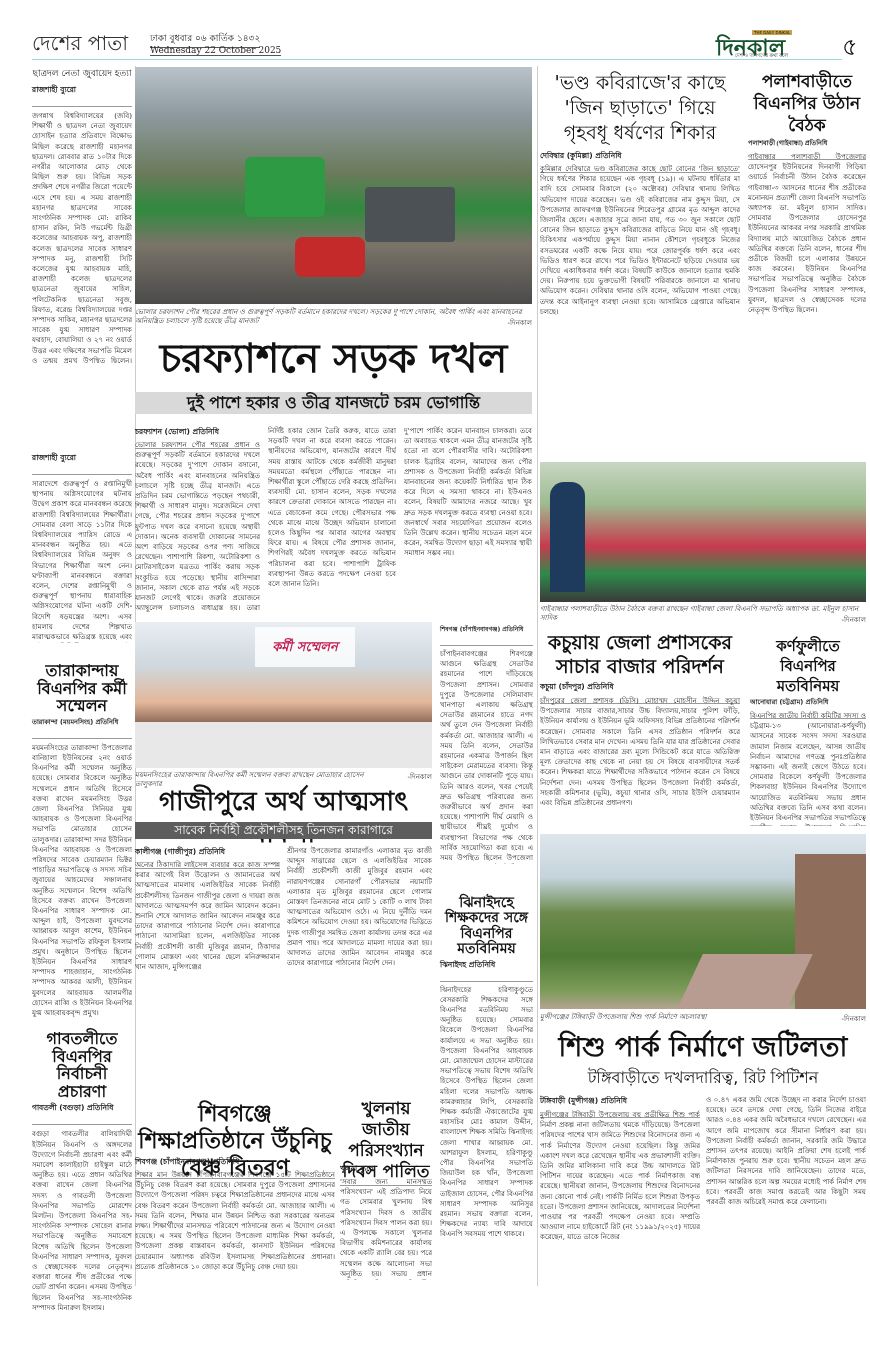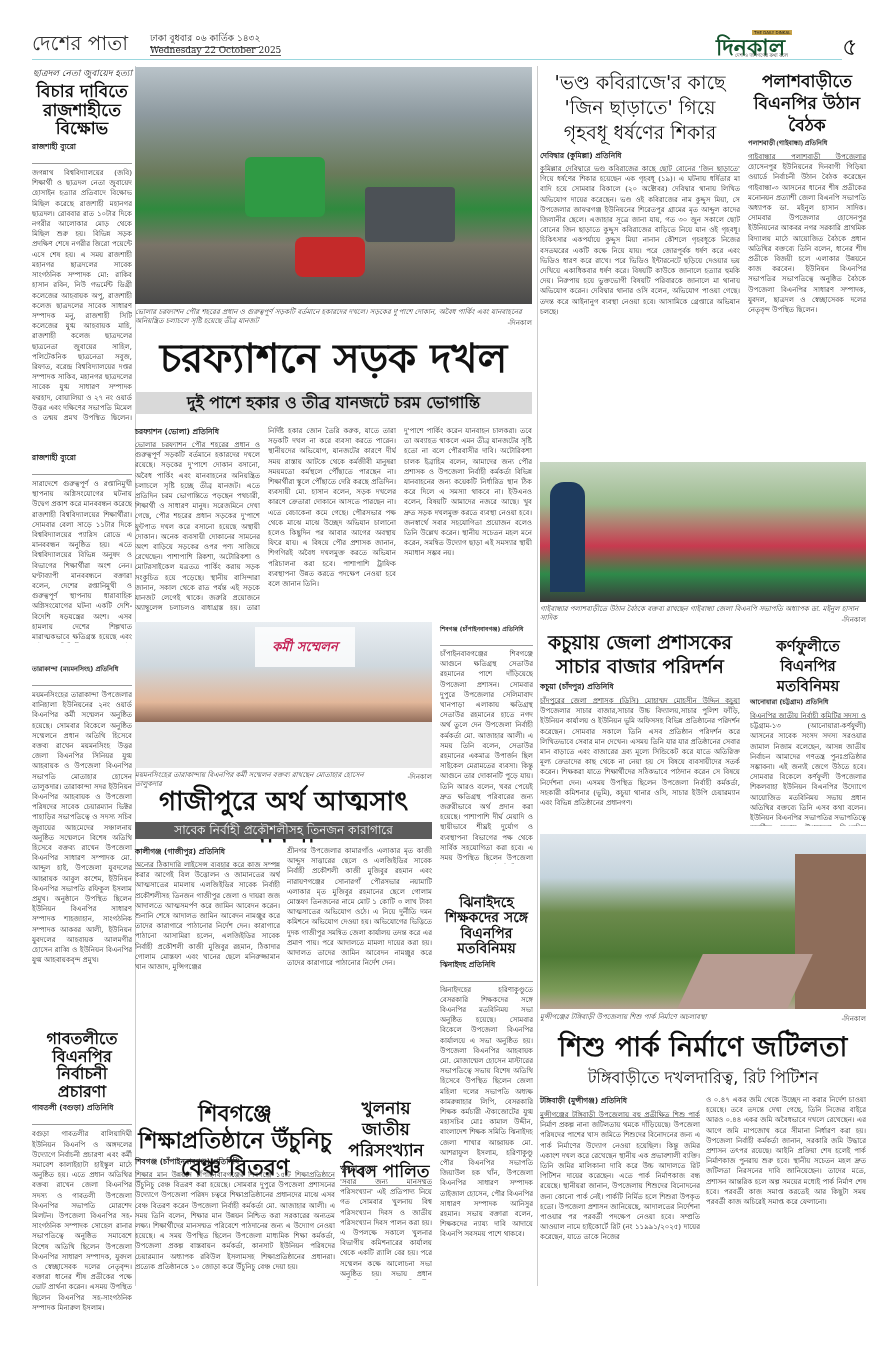--- a/index.html
+++ b/index.html
@@ -11,21 +11,21 @@
   .date-bn { left: 150px; top: 31px; font-size: 9px; color: #222; border-bottom: 1px solid #555; padding-bottom: 1px; }
   .date-en { left: 150px; top: 45px; font-size: 9px; color: #222; font-family: "DejaVu Serif", serif; border-bottom: 1px solid #555; }
   .logo { left: 716px; top: 30px; font-size: 22px; font-weight: bold; color: #14532d; }
   .logo-tag { left: 752px; top: 30px; font-size: 4px; background: #c8a34a; color: #111; padding: 0 2px; }
   .logo-sub { left: 735px; top: 52px; font-size: 5px; color: #333; }
   .page-num { left: 842px; top: 28px; font-size: 24px; color: #111; }
   .rule-top { left: 32px; top: 59px; width: 810px; height: 1px; background: #9ad7de; }
 
   .col-text { font-size: 7px; line-height: 10.2px; text-align: justify; color: #222; overflow: hidden; font-family: "DejaVu Serif", serif; }
   .byline { font-size: 7.5px; font-weight: bold; color: #222; border-bottom: 1px solid #999; padding-bottom: 10px; }
-  .kicker { font-size: 10px; color: #222; text-align: right; font-style: italic; }
+  .kicker { font-size: 10px; color: #222; text-align: center; }
   .hl { font-weight: bold; text-align: center; color: #111; line-height: 1.1; }
   .photo { background: linear-gradient(135deg, #9aa7a8 0%, #6d7476 30%, #a89a8a 55%, #4e5a55 80%, #8a8f86 100%); overflow: hidden; }
   .caption { font-size: 7px; color: #333; font-style: italic; line-height: 9px; }
   .credit { font-size: 7px; color: #333; text-align: right; }
   .subbar { background: #d9d9d9; color: #111; font-weight: bold; text-align: center; }
   .subbar-dark { background: #5d5d5d; color: #fff; text-align: center; }
   .divider-v { width: 1px; background: #ccc; }
 </style>
 </head>
 <body>
@@ -36,31 +36,31 @@
   <div class="abs date-en">Wednesday 22 October 2025</div>
   <div class="abs logo">দিনকাল</div>
   <div class="abs logo-tag">THE DAILY DINKAL</div>
   <div class="abs logo-sub">দেশ ও জনগণের কথা বলে</div>
   <div class="abs page-num">৫</div>
   <div class="abs rule-top"></div>
 </div>
 
 <div class="abs" style="left:32px; top:66px; width:100px;">
   <div class="kicker" style="font-size:9px;">ছাত্রদল নেতা জুবায়েদ হত্যা</div>
-  <div class="hl" style="font-size:17px; margin-top:1px;">বিচার দাবিতে রাজশাহীতে বিক্ষোভ</div>
   <div class="byline" style="margin-top:3px;">রাজশাহী ব্যুরো</div>
   <div class="col-text" style="height:252px; margin-top:4px;">জগন্নাথ বিশ্ববিদ্যালয়ের (জবি) শিক্ষার্থী ও ছাত্রদল নেতা জুবায়েদ হোসাইন হত্যার প্রতিবাদে বিক্ষোভ মিছিল করেছে রাজশাহী মহানগর ছাত্রদল। রোববার রাত ১০টার দিকে নগরীর আলোকার মোড় থেকে মিছিল শুরু হয়। বিভিন্ন সড়ক প্রদক্ষিণ শেষে নগরীর জিরো পয়েন্টে এসে শেষ হয়। এ সময় রাজশাহী মহানগর ছাত্রদলের সাবেক সাংগঠনিক সম্পাদক মো: রাকিব হাসান রবিন, নিউ গভর্মেন্ট ডিগ্রী কলেজের আহবায়ক অপু, রাজশাহী কলেজ ছাত্রদলের সাবেক সাধারণ সম্পাদক মনু, রাজশাহী সিটি কলেজের যুগ্ম আহবায়ক মাহি, রাজশাহী কলেজ ছাত্রদলের ছাত্রনেতা জুবায়ের সাহিল, পলিটেকনিক ছাত্রনেতা সবুজ, রিফাত, বরেন্দ্র বিশ্ববিদ্যালয়ের দপ্তর সম্পাদক সাকিব, মহানগর ছাত্রদলের সাবেক যুগ্ম সাধারণ সম্পাদক ফরহাদ, বোয়ালিয়া ও ২৭ নং ওয়ার্ড উত্তর এবং দক্ষিণের সভাপতি মিমেল ও তন্ময় প্রমুখ উপস্থিত ছিলেন। বক্তারা বলেন, পরিকল্পিতভাবে একের পর এক ছাত্রনেতাদের হত্যা করা হচ্ছে। সবশেষ জুবায়েদকে হত্যা করা হলো। এই হত্যাকাণ্ডের সাথে জড়িতদের আইনের আওতায় নিয়ে এসে বিচার না করলে তীব্র আন্দোলন গড়ে তোলা হবে।</div>
 </div>
 
 <div class="abs" style="left:32px; top:450px; width:100px;">
   <div class="byline" style="margin-top:2px;">রাজশাহী ব্যুরো</div>
   <div class="col-text" style="height:164px; margin-top:4px;">সারাদেশে গুরুত্বপূর্ণ ও রপ্তানিমুখী স্থাপনায় অগ্নিসংযোগের ঘটনায় উদ্বেগ প্রকাশ করে মানববন্ধন করেছে রাজশাহী বিশ্ববিদ্যালয়ের শিক্ষার্থীরা। সোমবার বেলা সাড়ে ১১টার দিকে বিশ্ববিদ্যালয়ের প্যারিস রোডে এ মানববন্ধন অনুষ্ঠিত হয়। এতে বিশ্ববিদ্যালয়ের বিভিন্ন অনুষদ ও বিভাগের শিক্ষার্থীরা অংশ নেন। ঘণ্টাব্যাপী মানববন্ধনে বক্তারা বলেন, দেশের রপ্তানিমুখী ও গুরুত্বপূর্ণ স্থাপনায় ধারাবাহিক অগ্নিসংযোগের ঘটনা একটি দেশি-বিদেশি ষড়যন্ত্রের অংশ। এসব হামলায় দেশের শিল্পখাত মারাত্মকভাবে ক্ষতিগ্রস্ত হয়েছে এবং রাষ্ট্রকে অস্থিতিশীল করার অপচেষ্টা চালানো হচ্ছে বলে মন্তব্য করেন তারা।</div>
 </div>
 
 <div class="abs" style="left:32px; top:662px; width:100px;">
+  <div class="hl" style="font-size:16px;">তারাকান্দায় বিএনপির কর্মী সম্মেলন</div>
   <div class="byline" style="margin-top:2px; font-size:6.5px;">তারাকান্দা (ময়মনসিংহ) প্রতিনিধি</div>
   <div class="col-text" style="height:330px; margin-top:4px;">ময়মনসিংহের তারাকান্দা উপজেলার বানিহালা ইউনিয়নের ২নং ওয়ার্ড বিএনপির কর্মী সম্মেলন অনুষ্ঠিত হয়েছে। সোমবার বিকেলে অনুষ্ঠিত সম্মেলনে প্রধান অতিথি হিসেবে বক্তব্য রাখেন ময়মনসিংহ উত্তর জেলা বিএনপির সিনিয়র যুগ্ম আহবায়ক ও উপজেলা বিএনপির সভাপতি মোতাহার হোসেন তালুকদার। তারাকান্দা সদর ইউনিয়ন বিএনপির আহবায়ক ও উপজেলা পরিষদের সাবেক চেয়ারম্যান ভিক্টর পাহাড়ির সভাপতিত্বে ও সদস্য সচিব জুবায়ের আহমেদের সঞ্চালনায় অনুষ্ঠিত সম্মেলনে বিশেষ অতিথি হিসেবে বক্তব্য রাখেন উপজেলা বিএনপির সাধারণ সম্পাদক মো. আব্দুল হাই, উপজেলা যুবদলের আহ্বায়ক আবুল কাশেম, ইউনিয়ন বিএনপির সভাপতি রফিকুল ইসলাম প্রমুখ। অনুষ্ঠানে উপস্থিত ছিলেন ইউনিয়ন বিএনপির সাধারণ সম্পাদক শাহজাহান, সাংগঠনিক সম্পাদক আকবর আলী, ইউনিয়ন যুবদলের আহবায়ক আলমগীর হোসেন রাব্বি ও ইউনিয়ন বিএনপির যুগ্ম আহবায়কবৃন্দ প্রমুখ।</div>
 </div>
 
 <div class="abs" style="left:32px; top:1030px; width:100px;">
   <div class="hl" style="font-size:16px;">গাবতলীতে বিএনপির নির্বাচনী প্রচারণা</div>
   <div class="byline" style="margin-top:2px;">গাবতলী (বগুড়া) প্রতিনিধি</div>
   <div class="col-text" style="height:210px; margin-top:4px;">বগুড়া গাবতলীর বালিয়াদিঘী ইউনিয়ন বিএনপি ও অঙ্গদলের উদ্যোগে নির্বাচনী প্রচারণা এবং কর্মী সমাবেশ কালাইহাটা হাইস্কুল মাঠে অনুষ্ঠিত হয়। এতে প্রধান অতিথির বক্তব্য রাখেন জেলা বিএনপির সদস্য ও গাবতলী উপজেলা বিএনপির সভাপতি মোরশেদ মিলটন। উপজেলা বিএনপির সহ-সাংগঠনিক সম্পাদক সোহেল রানার সভাপতিত্বে অনুষ্ঠিত সমাবেশে বিশেষ অতিথি ছিলেন উপজেলা বিএনপির সাধারণ সম্পাদক, যুবদল ও স্বেচ্ছাসেবক দলের নেতৃবৃন্দ। বক্তারা ধানের শীষ প্রতীকের পক্ষে ভোট প্রার্থনা করেন। এসময় উপস্থিত ছিলেন বিএনপির সহ-সাংগঠনিক সম্পাদক মিনারুল ইসলাম।</div>
 </div>
 

